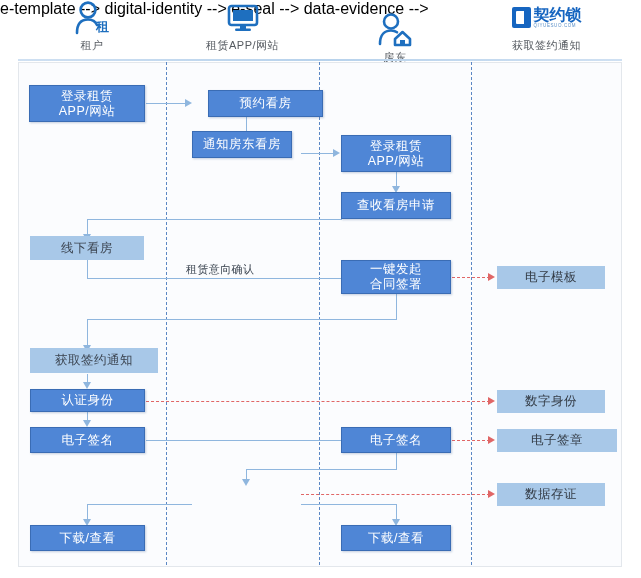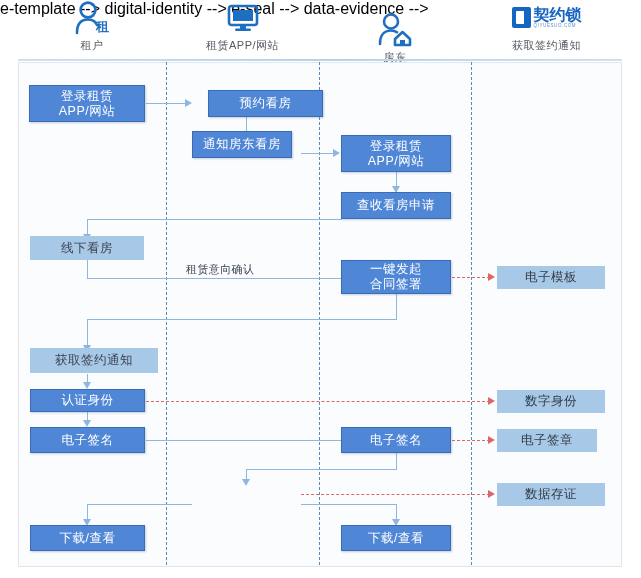--- a/index.html
+++ b/index.html
@@ -282,21 +282,21 @@
   <div class="node soft" style="left:30px;top:348px;width:128px;height:25px;">获取签约通知</div>
 
   <div class="node strong" style="left:30px;top:389px;width:115px;height:23px;">认证身份</div>
 
   <div class="node plat" style="left:497px;top:390px;width:108px;height:23px;">数字身份</div>
 
   <div class="node strong" style="left:30px;top:427px;width:115px;height:26px;">电子签名</div>
 
   <div class="node strong" style="left:341px;top:427px;width:110px;height:26px;">电子签名</div>
 
-  <div class="node plat" style="left:497px;top:429px;width:100px;height:23px;">电子签章</div>
+  <div class="node plat" style="left:497px;top:429px;width:120px;height:23px;">电子签章</div>
 
 
   <div class="node plat" style="left:497px;top:483px;width:108px;height:23px;">数据存证</div>
 
   <div class="node strong" style="left:30px;top:525px;width:115px;height:26px;">下载/查看</div>
 
   <div class="node strong" style="left:341px;top:525px;width:110px;height:26px;">下载/查看</div>
 
 </div>
 

